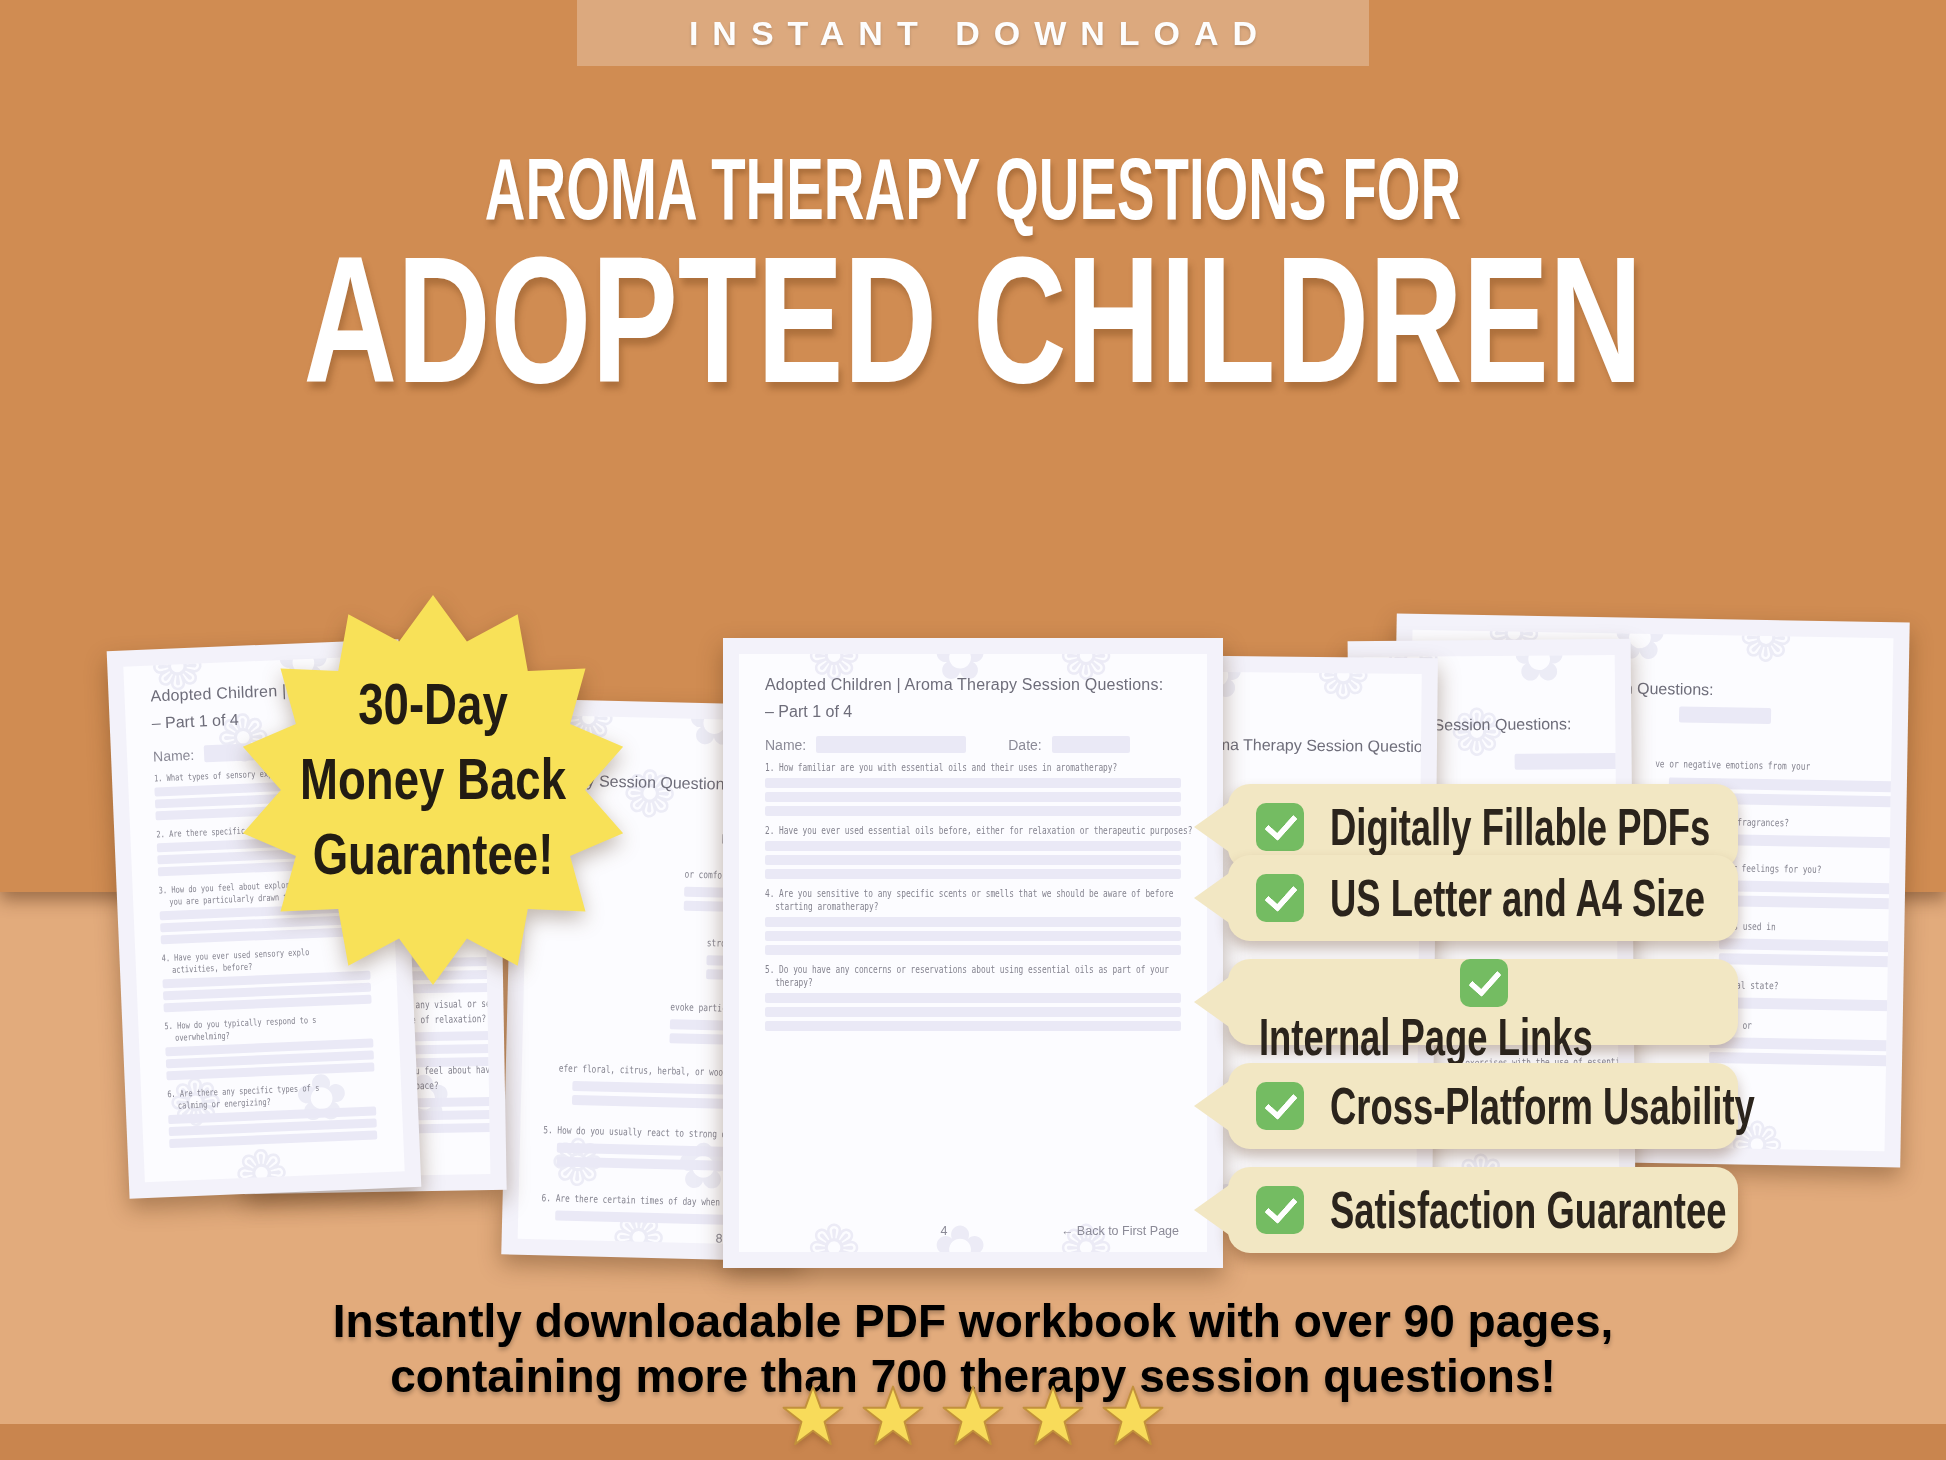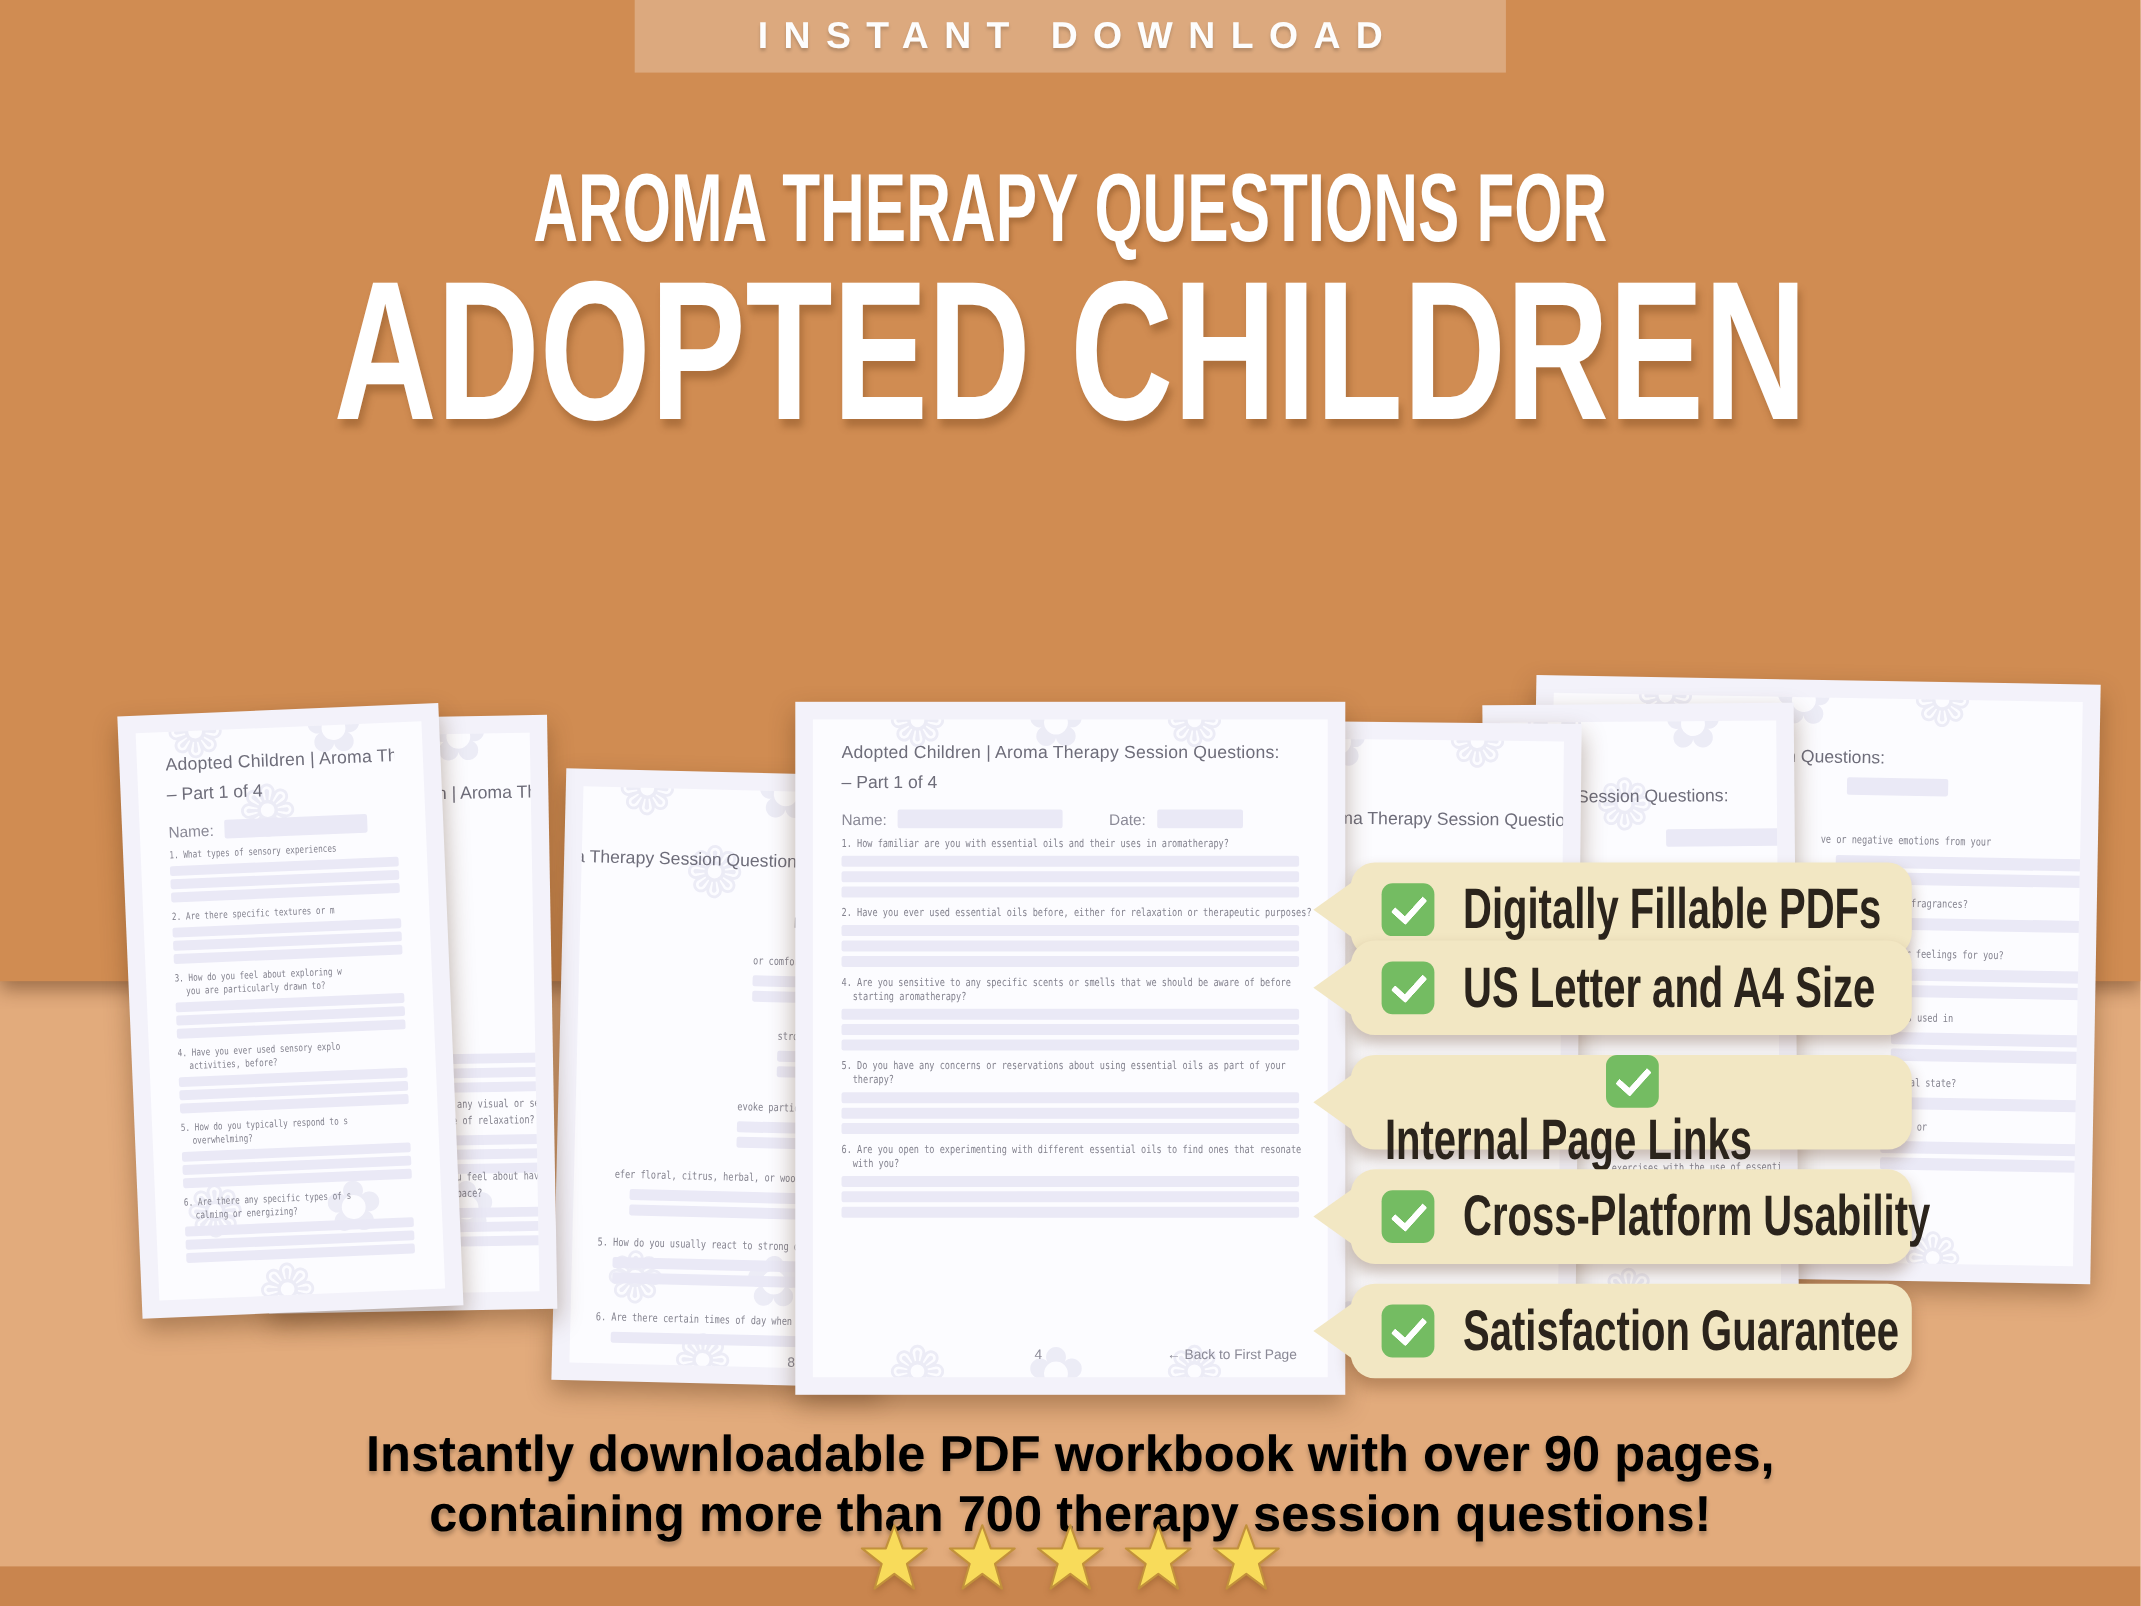--- a/index.html
+++ b/index.html
@@ -305,37 +305,40 @@
               <div class="bar"></div>
               <div class="bar"></div>
             </div>
             <div class="q">
               <div class="ln">5. Do you have any concerns or reservations about using essential oils as part of your</div>
               <div class="ln cont">therapy?</div>
               <div class="bar"></div>
               <div class="bar"></div>
               <div class="bar"></div>
             </div>
-            <div class="q">
-              <div class="ln">6. Are you open to experimenting with different essential oils to find ones that resonate</div>
-              <div class="ln cont">with you?</div>
-              <div class="bar"></div>
-              <div class="bar"></div>
-              <div class="bar"></div>
-            </div>
           </div>
       </div>
       <div class="pfoot">
         <span class="sp"></span>
         <span>4</span>
         <span>← Back to First Page</span>
       </div>
     </div>
   </div>
 
+  <div class="badge">
+    <svg width="390" height="390" viewBox="0 0 200 200">
+      <polygon fill="#F8E158" points="100,0 117.4,23.9 143.4,9.9 148.6,39 178.2,37.7 170.3,66.2 197.5,77.8 178,100 197.5,122.2 170.3,133.8 178.2,162.3 148.6,161 143.4,190.1 117.4,176.1 100,200 82.6,176.1 56.6,190.1 51.4,161 21.8,162.3 29.7,133.8 2.5,122.2 22,100 2.5,77.8 29.7,66.2 21.8,37.7 51.4,39 56.6,9.9 82.6,23.9"></polygon>
+    </svg>
+    <div class="badge-text">
+      <div>30-Day</div>
+      <div>Money Back</div>
+      <div>Guarantee!</div>
+    </div>
+  </div>
 
   <div id="feature-list">
   <div class="callout" style="top: 784px;">
     <span class="co-check"></span>
     <span class="co-label">Digitally Fillable PDFs</span>
   </div>
 
   <div class="callout" style="top: 855px; align-items: center;">
     <span class="co-check"></span>
     <span class="co-label">US Letter and A4 Size</span>

